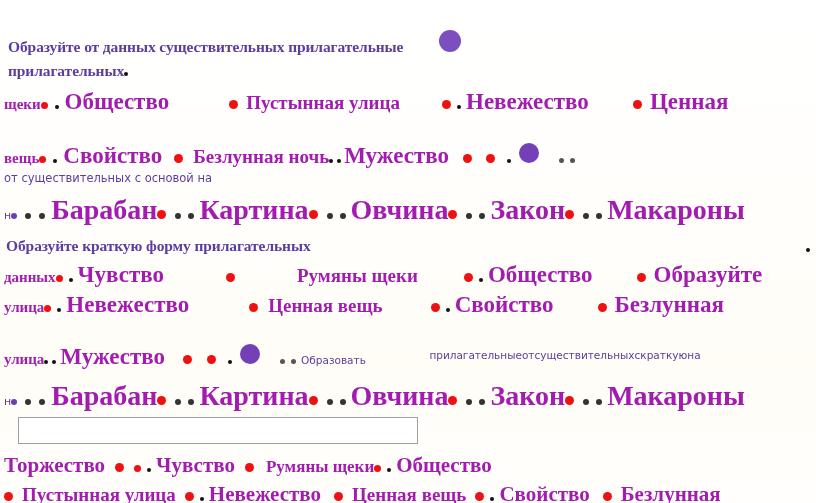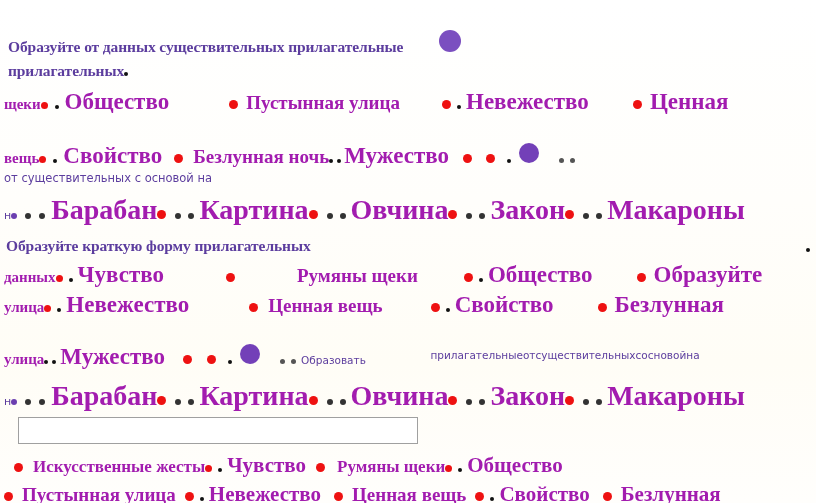--- a/index.html
+++ b/index.html
@@ -290,21 +290,21 @@
     <span class="bul bul-gray-sm"></span>
     <span class="sp" style="width:5px;"></span>
     <span class="tiny-sans">Образовать</span>
   </div>
 
   <div class="justified" style="top:349px;left:320px;width:490px;justify-content:center;">
     <span class="tiny-sans w">прилагательные</span>
     <span class="tiny-sans w">от</span>
     <span class="tiny-sans w">существительных</span>
     <span class="tiny-sans w">с</span>
-    <span class="tiny-sans w">основой</span>
+    <span class="tiny-sans w">краткую</span>
     <span class="tiny-sans w">на</span>
   </div>
 
   <div class="row" style="top:380px;left:4px;">
     <span class="small-sans" style="font-size:11px;">н</span>
     <span class="bul bul-purple-sm"></span>
     <span class="sp" style="width:8px;"></span>
     <span class="bul bul-blk-md"></span>
     <span class="sp" style="width:8px;"></span>
     <span class="bul bul-blk-md"></span>
@@ -336,24 +336,24 @@
     <span class="bul bul-blk-md"></span>
     <span class="sp" style="width:7px;"></span>
     <span class="bul bul-blk-md"></span>
     <span class="sp" style="width:5px;"></span>
     <span class="red" style="font-size:28px;">Макароны</span>
   </div>
 
   <input class="answer-box" type="text" style="left: 18px; top: 417px; width: 400px; height: 27px;" value="" placeholder="">
 
   <div class="row" style="top:453px;left:4px;">
-    <span class="sp" style="width:10px;"></span>
-    <span class="bul bul-red-lg"></span>
-    <span class="sp" style="width:10px;"></span>
-    <span class="red" style="font-size:17px;">Искусственные жесты</span>
+    <span class="red" style="font-size:21px;">Торжество</span>
+    <span class="sp" style="width:10px;"></span>
+    <span class="bul bul-red-lg"></span>
+    <span class="sp" style="width:10px;"></span>
     <span class="bul bul-red-md"></span>
     <span class="sp" style="width:6px;"></span>
     <span class="bul bul-blk-sm"></span>
     <span class="sp" style="width:5px;"></span>
     <span class="red" style="font-size:21px;">Чувство</span>
     <span class="sp" style="width:10px;"></span>
     <span class="bul bul-red-lg"></span>
     <span class="sp" style="width:12px;"></span>
     <span class="red" style="font-size:17px;">Румяны щеки</span>
     <span class="bul bul-red-md"></span>

